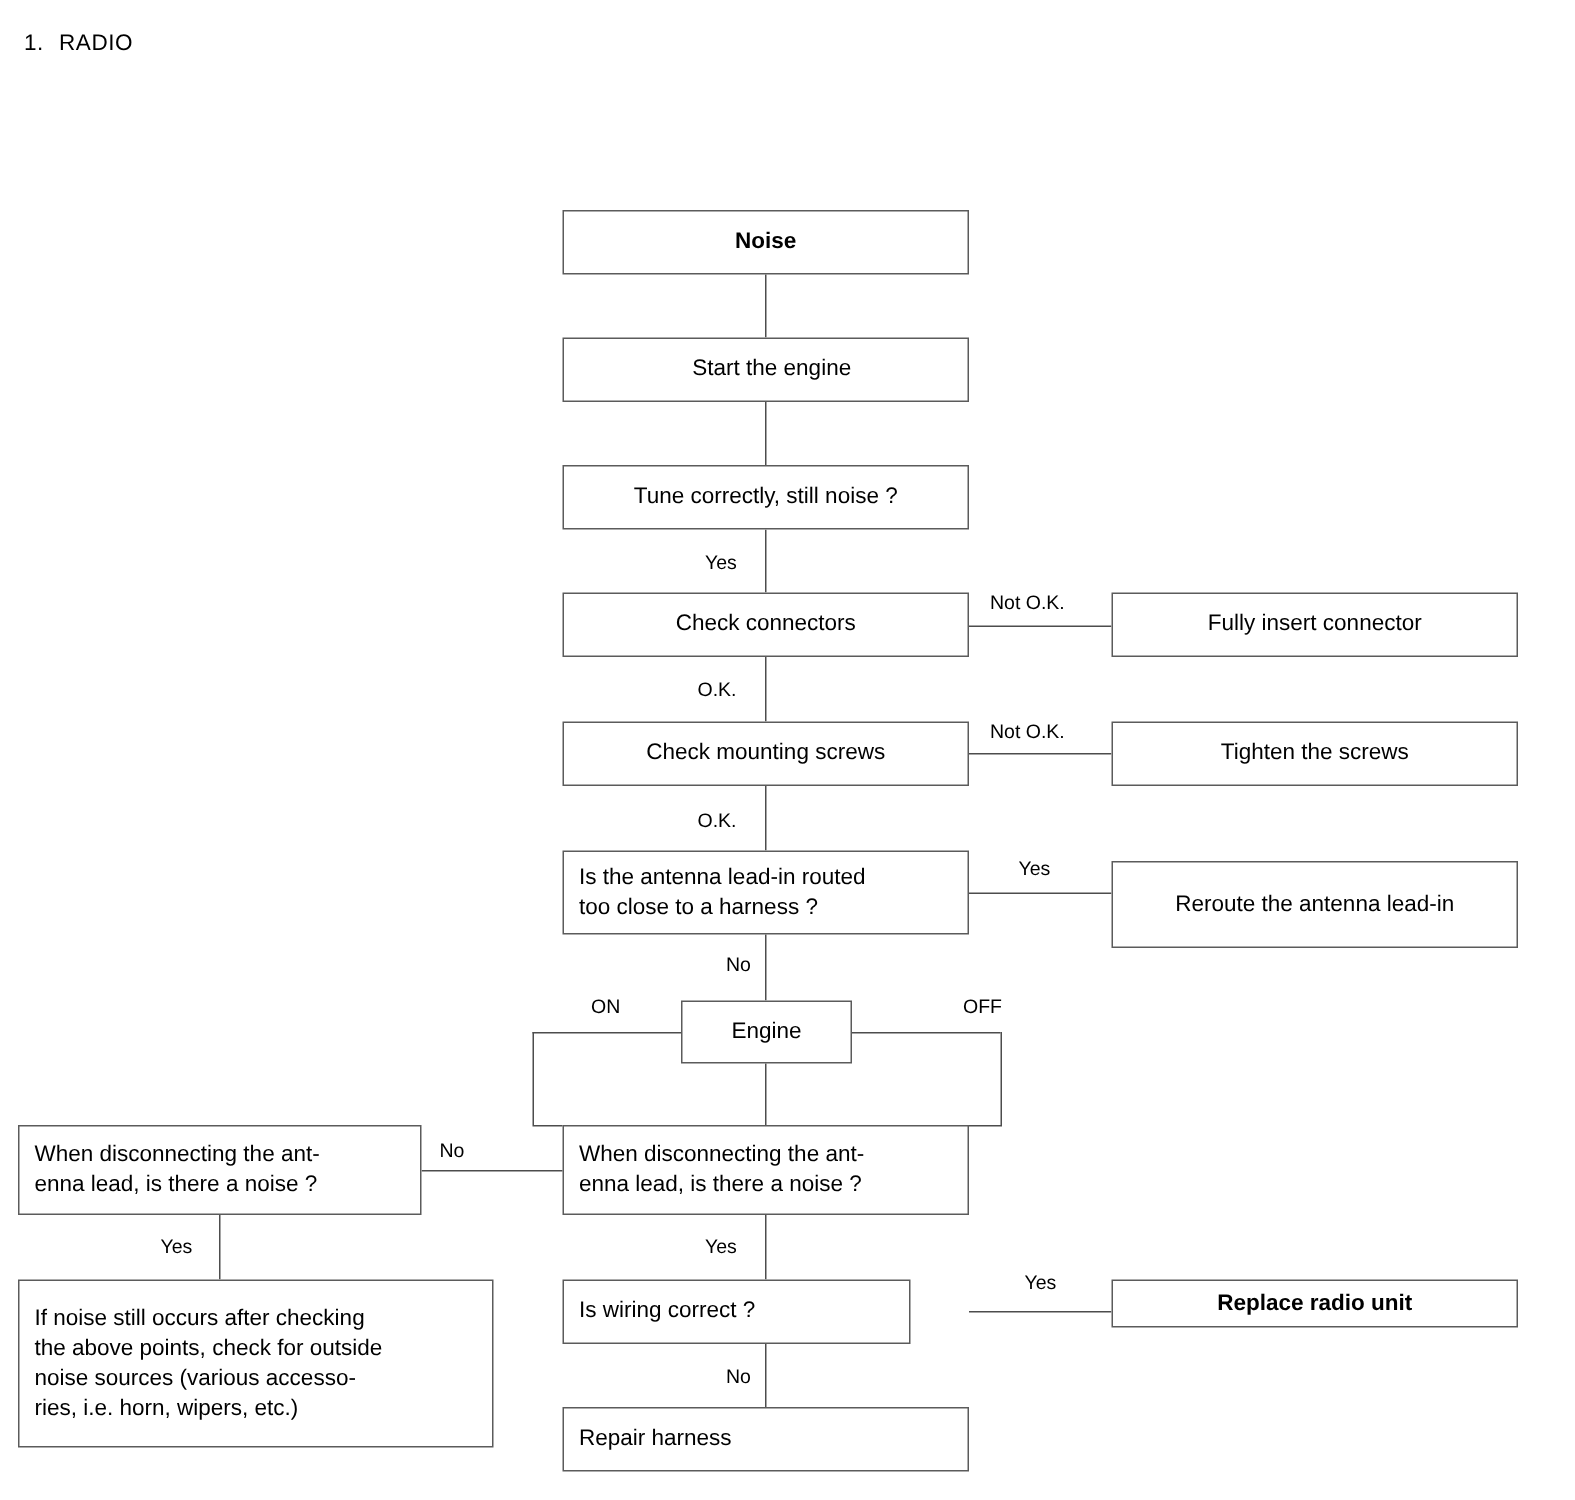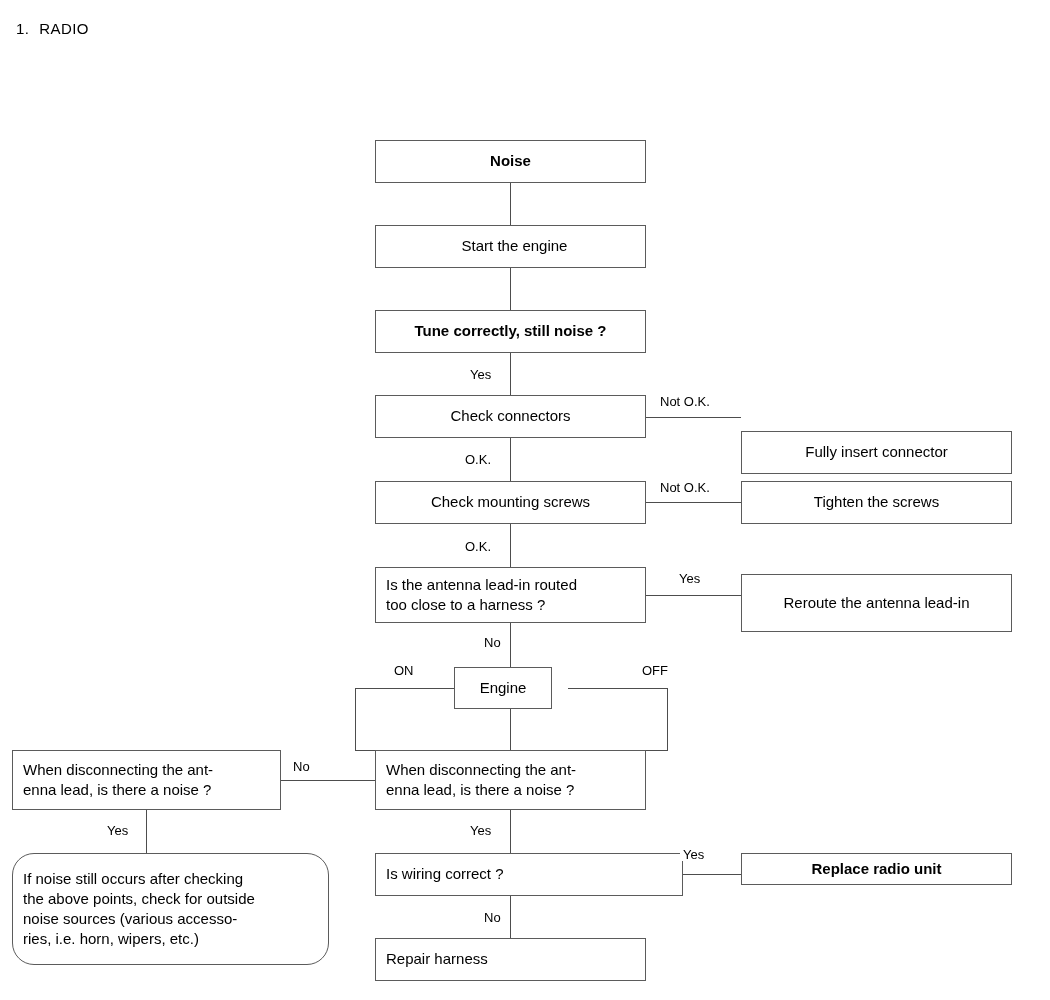--- a/index.html
+++ b/index.html
@@ -109,71 +109,71 @@
   <div class="line v" style="left:146px; top:810px; height:43px;"></div>
 
   <div class="box bold" style="left:375px; top:140px; width:271px; height:43px;">
     <span class="txt">Noise</span>
   </div>
 
   <div class="box" style="left:375px; top:225px; width:271px; height:43px;padding-left:14px;">
     <span class="txt">Start the engine</span>
   </div>
 
-  <div class="box" style="left:375px; top:310px; width:271px; height:43px;font-weight:bold;">
+  <div class="box" style="left:375px; top:310px; width:271px; height:43px;">
     <span class="txt">Tune correctly, still noise ?</span>
   </div>
 
   <div class="box" style="left:375px; top:395px; width:271px; height:43px;">
     <span class="txt">Check connectors</span>
   </div>
 
-  <div class="box" style="left:741px; top:395px; width:271px; height:43px;margin-top:36px;">
+  <div class="box" style="left:741px; top:395px; width:271px; height:43px;">
     <span class="txt">Fully insert connector</span>
   </div>
 
   <div class="box" style="left:375px; top:481px; width:271px; height:43px;">
     <span class="txt">Check mounting screws</span>
   </div>
 
   <div class="box" style="left:741px; top:481px; width:271px; height:43px;">
     <span class="txt">Tighten the screws</span>
   </div>
 
   <div class="box left-align" style="left:375px; top:567px; width:271px; height:56px; flex-direction:column; justify-content:center; align-items:flex-start;">
     <span class="txt">Is the antenna lead-in routed</span>
     <span class="txt">too close to a harness ?</span>
   </div>
 
   <div class="box" style="left:741px; top:574px; width:271px; height:58px;">
     <span class="txt">Reroute the antenna lead-in</span>
   </div>
 
-  <div class="box" style="left:454px; top:667px; width:98px; height:42px;">
+  <div class="box" style="left:454px; top:667px; width:114px; height:42px;">
     <span class="txt">Engine</span>
   </div>
 
   <div class="box left-align" style="left:12px; top:750px; width:269px; height:60px; flex-direction:column; justify-content:center; align-items:flex-start;">
     <span class="txt">When disconnecting the ant-</span>
     <span class="txt">enna lead, is there a noise ?</span>
   </div>
 
   <div class="box left-align" style="left:375px; top:750px; width:271px; height:60px; flex-direction:column; justify-content:center; align-items:flex-start;">
     <span class="txt">When disconnecting  the ant-</span>
     <span class="txt">enna lead, is there a noise ?</span>
   </div>
 
-  <div class="box left-align" style="left:12px; top:853px; width:317px; height:112px; flex-direction:column; justify-content:center; align-items:flex-start;border-radius:22px;">
+  <div class="box left-align" style="left:12px; top:853px; width:317px; height:112px; flex-direction:column; justify-content:center; align-items:flex-start;">
     <span class="txt">If noise still occurs after checking</span>
     <span class="txt">the above points, check for outside</span>
     <span class="txt">noise sources (various accesso-</span>
     <span class="txt">ries, i.e. horn, wipers, etc.)</span>
   </div>
 
-  <div class="box left-align" style="left:375px; top:853px; width:308px; height:43px;">
+  <div class="box left-align" style="left:375px; top:853px; width:232px; height:43px;">
     <span class="txt">Is wiring correct ?</span>
   </div>
 
   <div class="box" style="left:741px; top:853px; width:271px; height:32px;font-weight:bold;">
     <span class="txt">Replace radio unit</span>
   </div>
 
   <div class="box left-align" style="left:375px; top:938px; width:271px; height:43px;">
     <span class="txt">Repair harness</span>
   </div>

